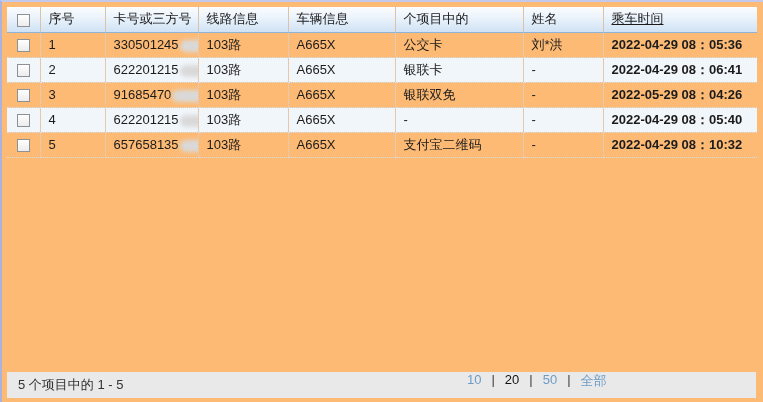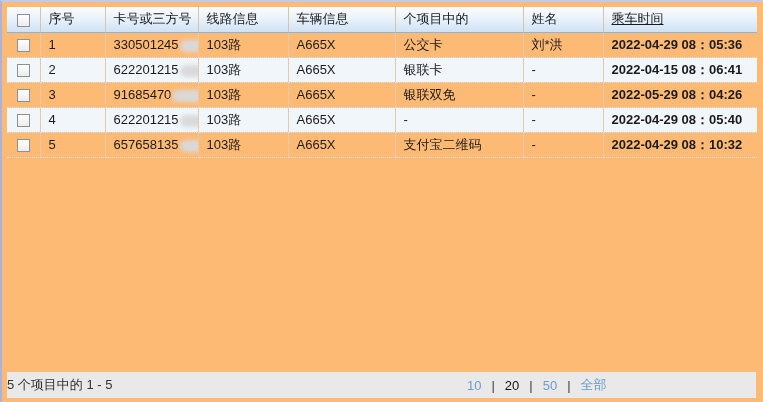--- a/index.html
+++ b/index.html
@@ -78,30 +78,31 @@
   }
   .statusbar {
     position: absolute;
     left: 5px;
     right: 7px;
     bottom: 4px;
     height: 26px;
     background: #e9e9e9;
     display: flex;
     align-items: center;
+    padding-left: 11px;
     font-size: 13px;
     color: #333;
   }
   .pager {
     position: absolute;
     left: 460px;
     top: 0;
     height: 26px;
     display: flex;
-    align-items: center;
+    align-items: flex-start;
     gap: 10px;
     font-size: 13px;
   }
   .pager .link { color: #6d9cc7; text-decoration: none; cursor: pointer; }
   .pager .current { color: #111; font-weight: normal; }
   .pager .sep { color: #3c3c3c; }
 </style>
 </head>
 <body>
 
@@ -153,21 +154,21 @@
       <span class="checkbox"></span>
     </td>
     <td>2</td>
     <td>
       <span>622201215</span><span class="mask"></span>
     </td>
     <td>103路</td>
     <td>A665X</td>
     <td>银联卡</td>
     <td>-</td>
-    <td>2022-04-15 08：06:41</td>
+    <td>2022-04-29 08：06:41</td>
   </tr>
 
   <tr>
     <td class="col-check">
       <span class="checkbox"></span>
     </td>
     <td>3</td>
     <td>
       <span>91685470</span><span class="mask"></span>
     </td>

